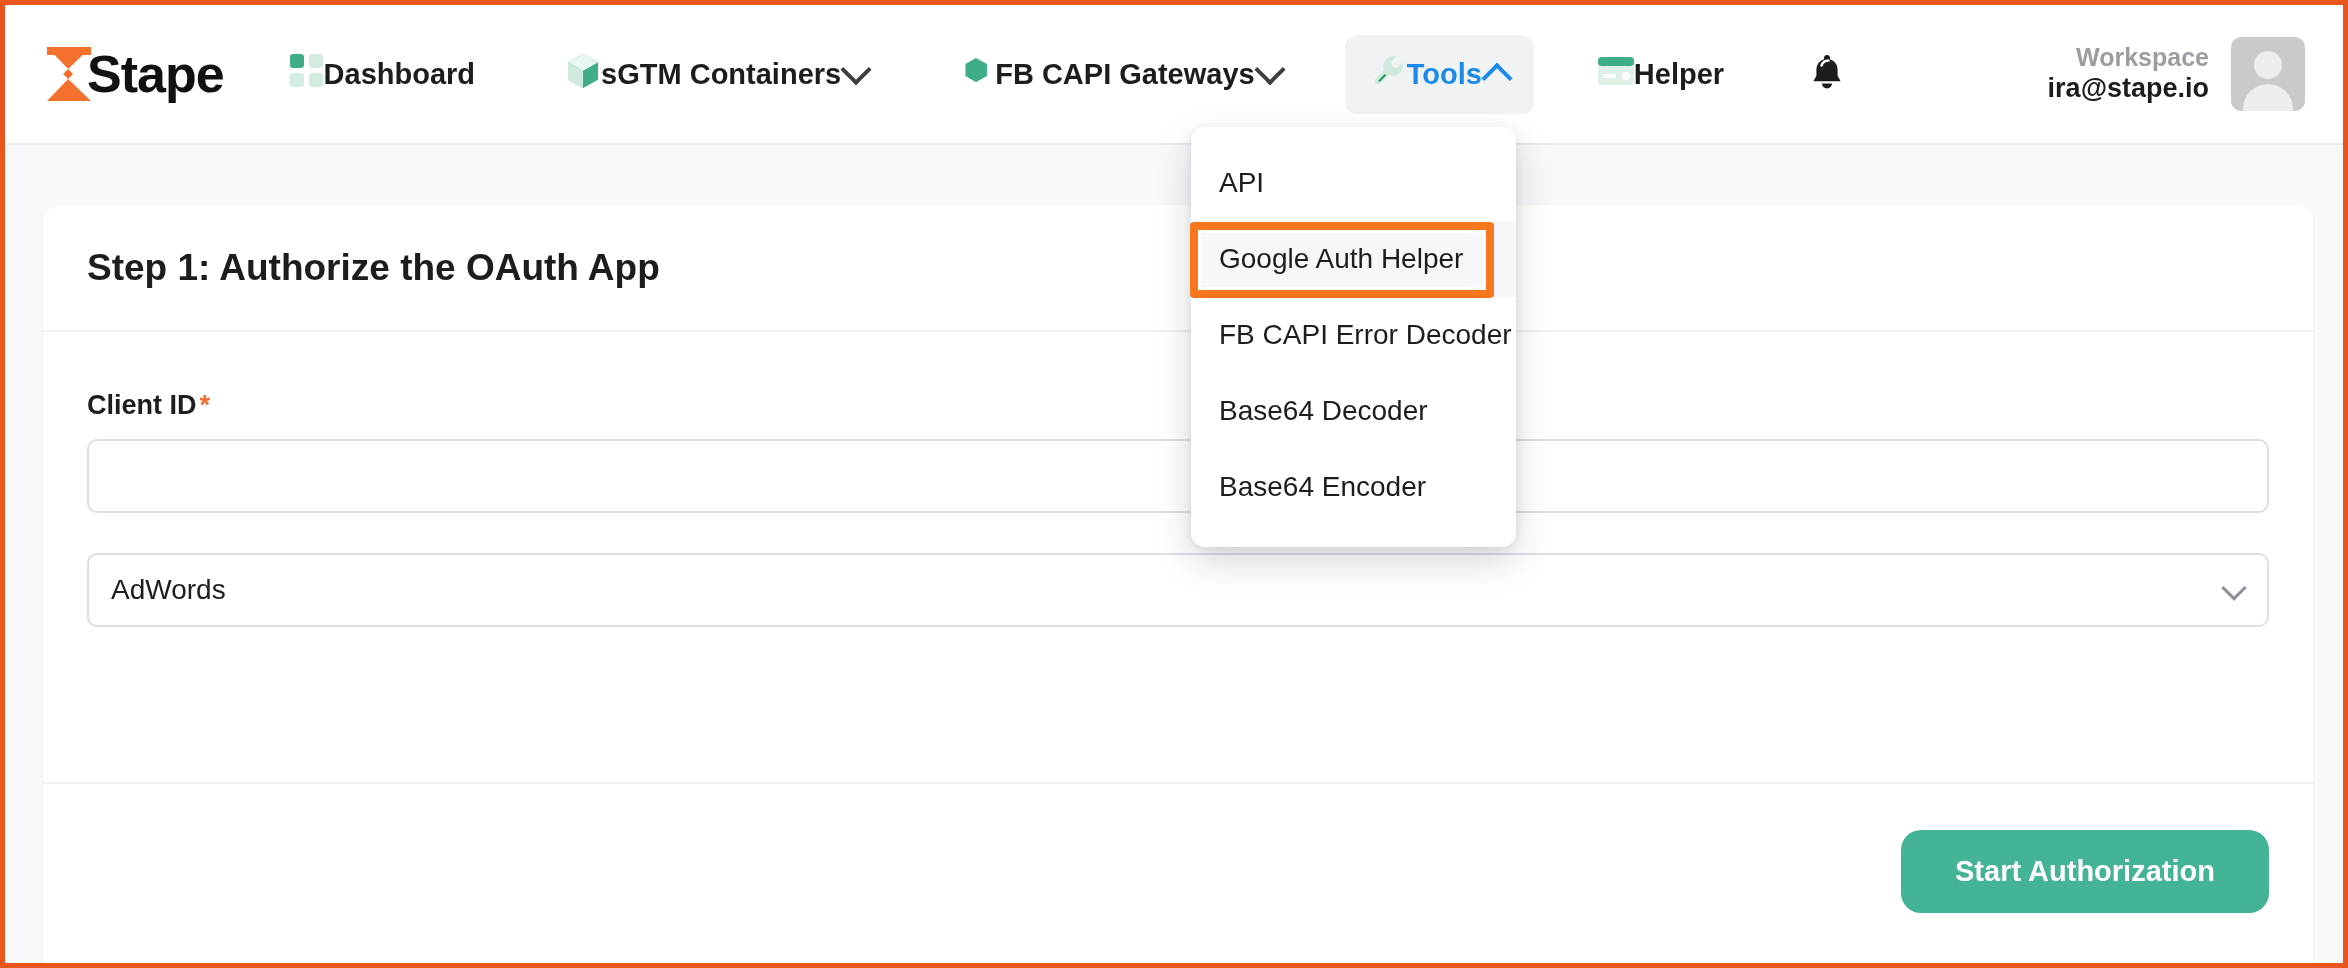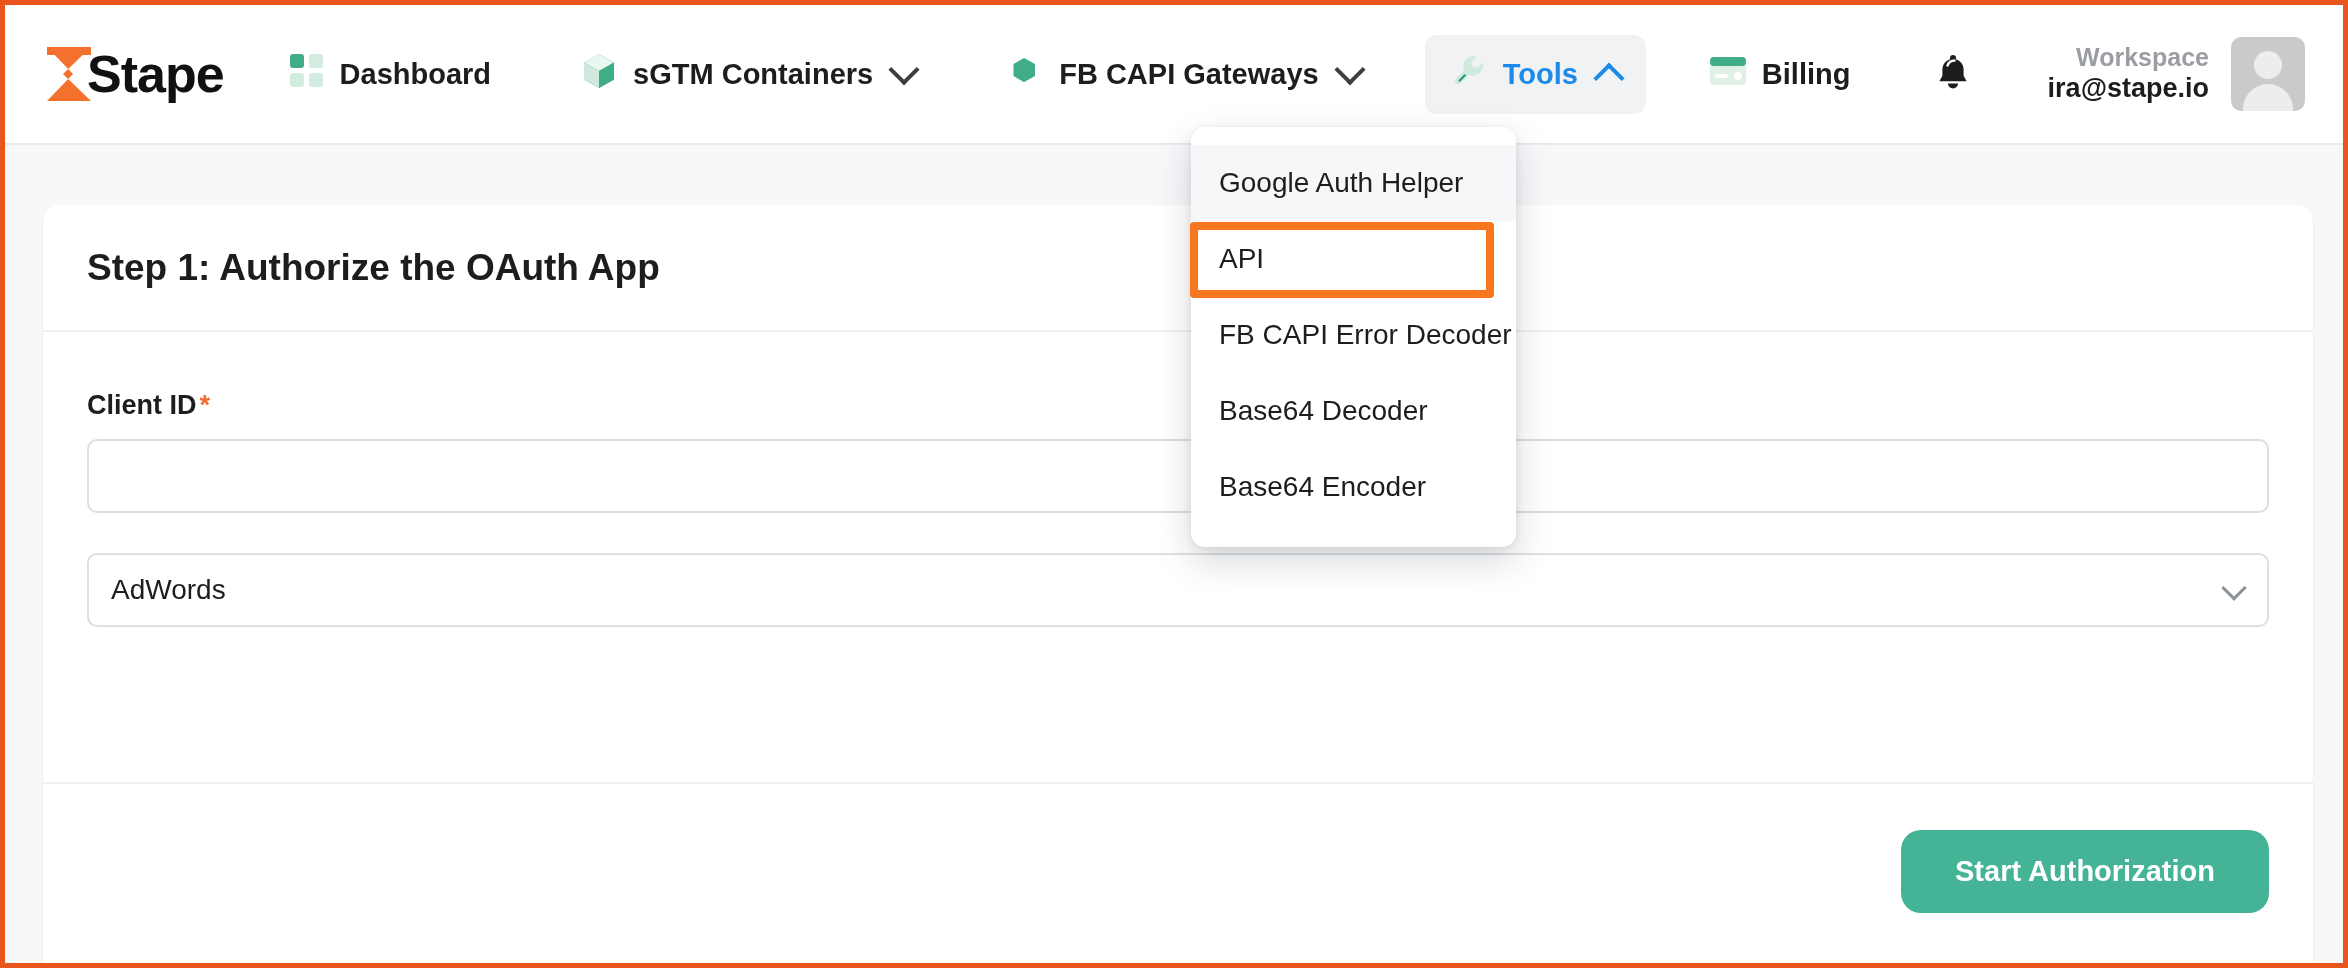--- a/index.html
+++ b/index.html
@@ -48,21 +48,21 @@
 
   .nav {
     display: flex;
     align-items: center;
     margin-left: 40px;
     height: 100%;
   }
   .nav-item {
     display: flex;
     align-items: center;
-    gap: 16px;
+    gap: 0;
     padding: 18px 26px;
     border-radius: 12px;
     font-size: 29px;
     font-weight: 700;
     color: #1b1d1f;
     cursor: pointer;
     white-space: nowrap;
   }
   .nav-item.active {
     background: #f1f2f4;
@@ -324,21 +324,21 @@
 
       <div class="nav-item">
         <span>
           <svg width="36" height="28" viewBox="0 0 36 28">
             <rect x="0" y="0" width="36" height="28" rx="4" fill="#dff0e7"></rect>
             <rect x="0" y="0" width="36" height="9" rx="4" fill="#3fae87"></rect>
             <rect x="5" y="17" width="13" height="4" rx="2" fill="#ffffff"></rect>
             <circle cx="28" cy="19" r="4" fill="#ffffff"></circle>
           </svg>
         </span>
-        <span>Billing</span>
+        <span>Helper</span>
       </div>
 
       <div class="bell-wrap">
         <span>
           <svg width="34" height="38" viewBox="0 0 34 38">
             <path d="M17 2 a3 3 0 0 1 3 3 v1.2 a10.5 10.5 0 0 1 7.6 10.1 v6.4 l3 5.6 H3.4 l3 -5.6 v-6.4 A10.5 10.5 0 0 1 14 6.2 V5 a3 3 0 0 1 3 -3 z" fill="#1b1d1f"></path>
             <path d="M12 30.5 h10 a5 5 0 0 1 -10 0 z" fill="#1b1d1f"></path>
             <path d="M11.5 12.5 a7.5 7.5 0 0 1 7 -5" stroke="#ffffff" stroke-width="2.4" fill="none" stroke-linecap="round"></path>
           </svg>
         </span>
@@ -379,22 +379,22 @@
       </div>
 
     </div>
 
     <div class="card-foot">
       <button class="primary-btn">Start Authorization</button>
     </div>
   </div>
 
   <div class="dropdown">
+    <div class="dd-item">API</div>
     <div class="dd-item hovered">Google Auth Helper</div>
-    <div class="dd-item">API</div>
     <div class="dd-item">FB CAPI Error Decoder</div>
     <div class="dd-item">Base64 Decoder</div>
     <div class="dd-item">Base64 Encoder</div>
   </div>
 
   <div class="hl-box"></div>
 
 </div>
 
 </body></html>

